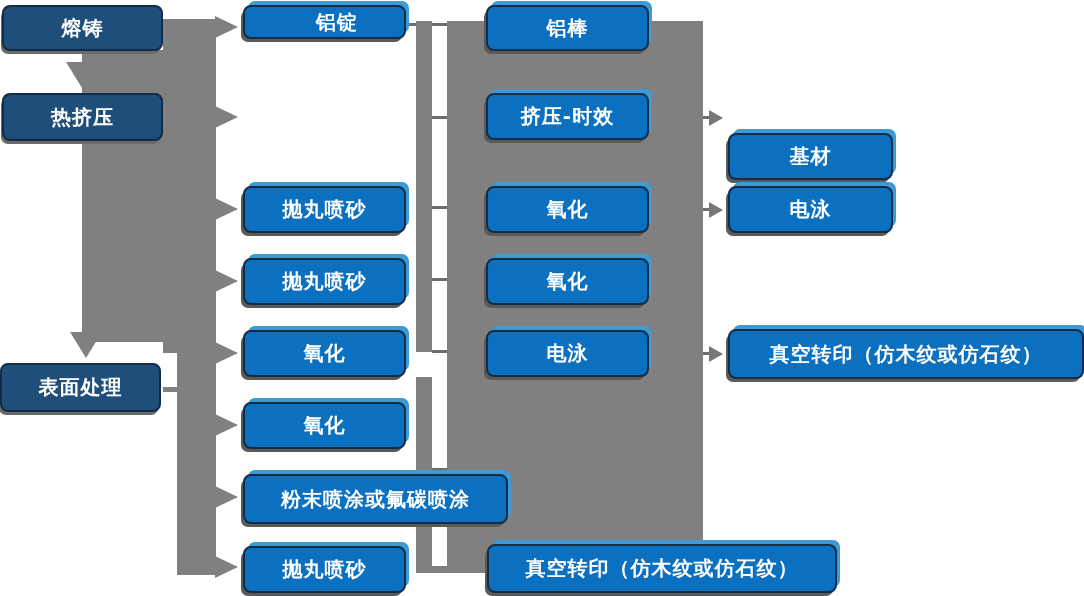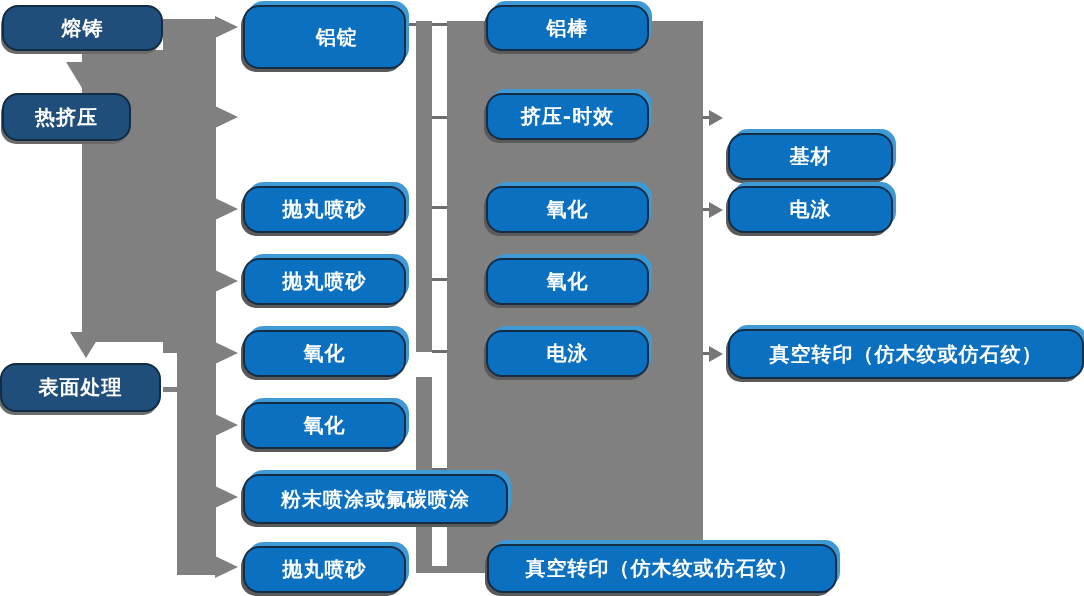--- a/index.html
+++ b/index.html
@@ -12,21 +12,21 @@
   .link{position:absolute;background:#6e6e6e;z-index:1;}
   .tri-right{position:absolute;width:23px;height:22px;background:#808080;z-index:1;
     clip-path:polygon(0 0,100% 50%,0 100%);}
   .tri-down{position:absolute;width:32px;height:26px;background:#808080;z-index:1;
     clip-path:polygon(0 0,100% 0,50% 100%);}
   .tri-right-sm{position:absolute;width:14px;height:16px;background:#777777;z-index:1;
     clip-path:polygon(0 0,100% 50%,0 100%);}
   
   .node{
     position:absolute;display:flex;align-items:center;justify-content:center;
-    background:#0b70bf;border:2px solid #152d44;border-radius:16px;
+    background:#0b70bf;border:2px solid #152d44;border-radius:8px;
     color:#ffffff;font-size:20px;font-weight:600;letter-spacing:1px;
     box-sizing:border-box;z-index:2;text-align:center;white-space:nowrap;
     box-shadow:4px -5px 0 -1px #3e9ad5,-3px 4px 0 -1px #5a5a5a;
   }
   .node.dark{
     background:#1e4e79;border-color:#122c46;
     box-shadow:-2px 4px 0 -1px #6b6b6b;
   }
 </style>
 </head>
@@ -64,24 +64,24 @@
   <div class="bar" style="left:447px;top:21px;width:256px;height:552px;"></div>
 
   <div class="link" style="left:703px;top:116px;width:8px;height:3px;"></div>
   <div class="tri-right-sm" style="left:709px;top:110px;"></div>
   <div class="link" style="left:703px;top:208px;width:8px;height:3px;"></div>
   <div class="tri-right-sm" style="left:709px;top:202px;"></div>
   <div class="link" style="left:703px;top:352px;width:8px;height:3px;"></div>
   <div class="tri-right-sm" style="left:709px;top:346px;"></div>
 
   <div class="node dark" style="left:2px;top:5px;width:161px;height:46px;">熔铸</div>
-  <div class="node dark" style="left:2px;top:93px;width:129px;height:48px;">热挤压</div>
+  <div class="node dark" style="left:2px;top:93px;width:161px;height:48px;">热挤压</div>
   <div class="node dark" style="left:0;top:363px;width:161px;height:49px;">表面处理</div>
 
-  <div class="node" style="left:243px;top:5px;width:163px;height:64px;padding-left:25px;">铝锭</div>
+  <div class="node" style="left:243px;top:5px;width:163px;height:34px;padding-left:25px;">铝锭</div>
   <div class="node" style="left:243px;top:186px;width:163px;height:47px;">抛丸喷砂</div>
   <div class="node" style="left:243px;top:258px;width:163px;height:47px;">抛丸喷砂</div>
   <div class="node" style="left:243px;top:330px;width:163px;height:47px;">氧化</div>
   <div class="node" style="left:243px;top:402px;width:163px;height:47px;">氧化</div>
   <div class="node" style="left:243px;top:474px;width:265px;height:50px;">粉末喷涂或氟碳喷涂</div>
   <div class="node" style="left:243px;top:546px;width:163px;height:47px;">抛丸喷砂</div>
 
   <div class="node" style="left:486px;top:5px;width:163px;height:46px;">铝棒</div>
   <div class="node" style="left:486px;top:93px;width:163px;height:47px;">挤压-时效</div>
   <div class="node" style="left:486px;top:186px;width:163px;height:47px;">氧化</div>

